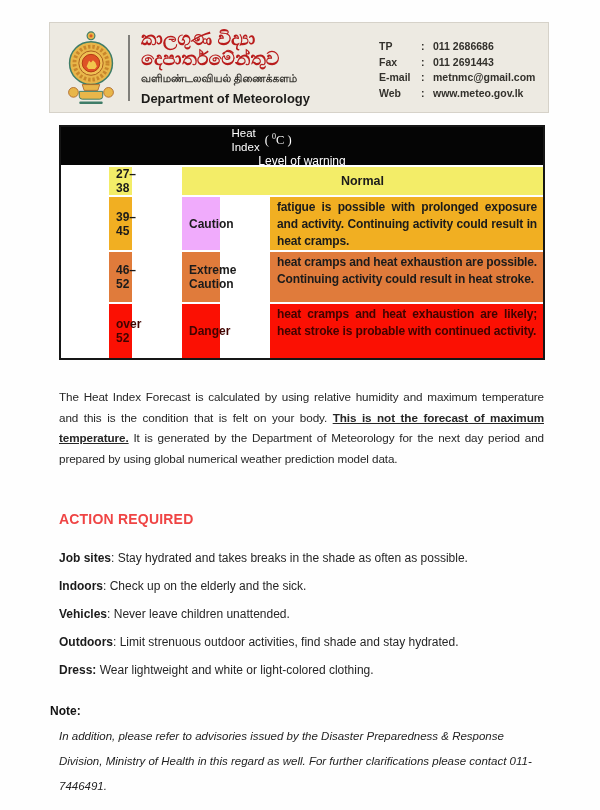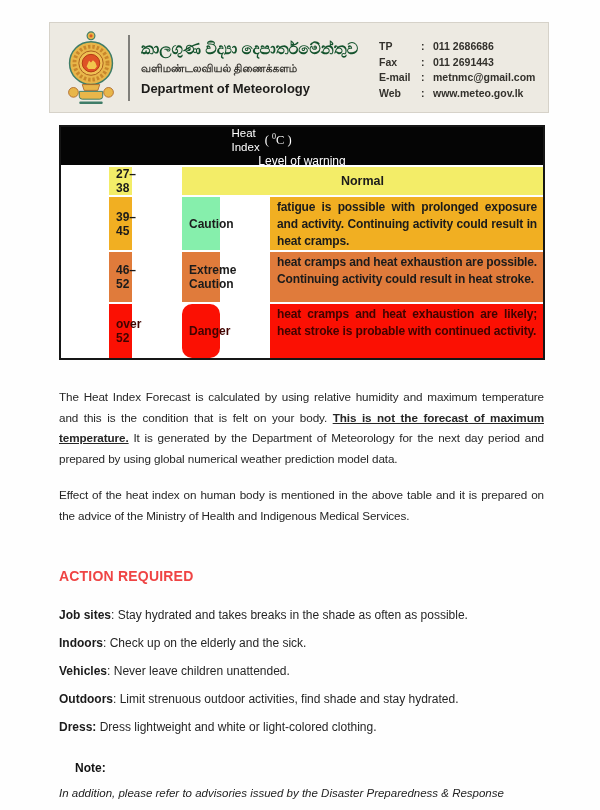--- a/index.html
+++ b/index.html
@@ -11,21 +11,21 @@
 
   
   .letterhead {
     margin: 22px 51px 0 49px; height: 91px;
     border: 1px solid #d6d2c9;
     display: flex; align-items: center;
   }
   .lh-logo { margin-left: 15px; width: 52px; height: 76px; flex: none; }
   .lh-divider { width: 2px; height: 66px; background: #807f7a; margin: 0 11px 0 11px; flex: none; }
   .lh-titles { width: 238px; flex: none; }
-  .t-sinhala { font-size: 16px; font-weight: bold; color: #14532d; line-height: 20px; }
+  .t-sinhala { font-size: 19px; font-weight: bold; color: #b91c1c; line-height: 20px; }
   .t-tamil { font-size: 10.5px; font-weight: bold; font-family: "Liberation Serif", serif; color: #3a3833; margin-top: 4px; }
   .t-english { font-size: 13px; font-weight: bold; color: #1d1c1a; margin-top: 5px; }
   .lh-contact {
     margin-left: auto; margin-right: 14px; align-self: flex-start; margin-top: 16px;
     display: grid; grid-template-columns: 40px 10px auto; column-gap: 2px;
     font-size: 10.5px; font-weight: 600; color: #33312c; line-height: 15.5px;
   }
 
   
   .heat-table {
@@ -55,21 +55,21 @@
     letter-spacing: -0.1px; text-align: justify; color: #262626;
   }
   .para.p2 { margin-top: 16px; }
   .emph { font-weight: bold; text-decoration: underline; }
 
   .action-heading { margin: 42px 56px 0 59px; font-size: 14px; font-weight: bold; color: #ef4444; letter-spacing: 0.2px; }
   .action-item { margin: 13px 56px 0 59px; font-size: 12px; line-height: 15px; color: #262626; }
   .action-item.first { margin-top: 24px; }
   .action-item b { color: #1b1b1b; }
 
-  .note-heading { margin: 26px 56px 0 75px; font-size: 12px; font-weight: bold; color: #121212; }
+  .note-heading { margin: 26px 56px 0 50px; font-size: 12px; font-weight: bold; color: #121212; }
   .note-text {
     margin: 6px 56px 0 59px; font-size: 11.5px; font-style: italic;
     line-height: 25px; color: #222222;
   }
 </style>
 </head>
 <body>
 
 <div class="page">
 
@@ -119,40 +119,39 @@
         </div>
         <div class="hi-unit"><span>( </span><span class="sup">0</span><span>C )</span></div>
       </div>
       <div class="th-col2">Level of warning</div>
     </div>
 
     <div class="c" style="background-color: rgb(243, 237, 104);">27–38</div>
     <div class="c merged" style="background-color: rgb(243, 237, 104);">Normal</div>
 
     <div class="c" style="background-color: rgb(241, 175, 34);">39–45</div>
-    <div class="c" style="background-color: #86efac; text-align: center;">Caution</div>
+    <div class="c" style="background-color: #f0abfc; text-align: center;">Caution</div>
     <div class="c desc" style="background-color: rgb(241, 175, 34);">fatigue is possible with prolonged exposure and activity. Continuing activity could result in heat cramps.</div>
 
     <div class="c" style="background-color: rgb(224, 123, 59);">46–52</div>
     <div class="c" style="background-color: rgb(224, 123, 59);">Extreme Caution</div>
     <div class="c desc" style="background-color: rgb(224, 123, 59);">heat cramps and heat exhaustion are possible. Continuing activity could result in heat stroke.</div>
 
     <div class="c danger-text" style="background-color: rgb(251, 16, 3);">over 52</div>
-    <div class="c danger-text" style="background-color: rgb(251, 16, 3); border-radius: 10px;">Danger</div>
+    <div class="c danger-text" style="background-color: rgb(251, 16, 3);">Danger</div>
     <div class="c desc danger-text" style="background-color: rgb(251, 16, 3);">heat cramps and heat exhaustion are likely; heat stroke is probable with continued activity.</div>
   </div>
 
   <p class="para p1"><span>The Heat Index Forecast is calculated by using relative humidity and maximum temperature and this is the condition that is felt on your body. </span><span class="emph">This is not the forecast of maximum temperature.</span><span> It is generated by the Department of Meteorology for the next day period and prepared by using global numerical weather prediction model data.</span></p>
 
-  <p class="para p2">Effect of the heat index on human body is mentioned in the above table and it is prepared on the advice of the Ministry of Health and Indigenous Medical Services.</p>
 
   <h2 class="action-heading">ACTION REQUIRED</h2>
 
   <p class="action-item first"><b>Job sites</b><span>: Stay hydrated and takes breaks in the shade as often as possible.</span></p>
   <p class="action-item"><b>Indoors</b><span>: Check up on the elderly and the sick.</span></p>
   <p class="action-item"><b>Vehicles</b><span>: Never leave children unattended.</span></p>
   <p class="action-item"><b>Outdoors</b><span>: Limit strenuous outdoor activities, find shade and stay hydrated.</span></p>
-  <p class="action-item"><b>Dress:</b><span> Dress lightweight and white or light-colored clothing.</span></p>
+  <p class="action-item"><b>Dress:</b><span> Wear lightweight and white or light-colored clothing.</span></p>
 
   <div class="note-heading">Note:</div>
   <p class="note-text">In addition, please refer to advisories issued by the Disaster Preparedness &amp; Response Division, Ministry of Health in this regard as well. For further clarifications please contact 011-7446491.</p>
 
 </div>
 
 </body></html>

